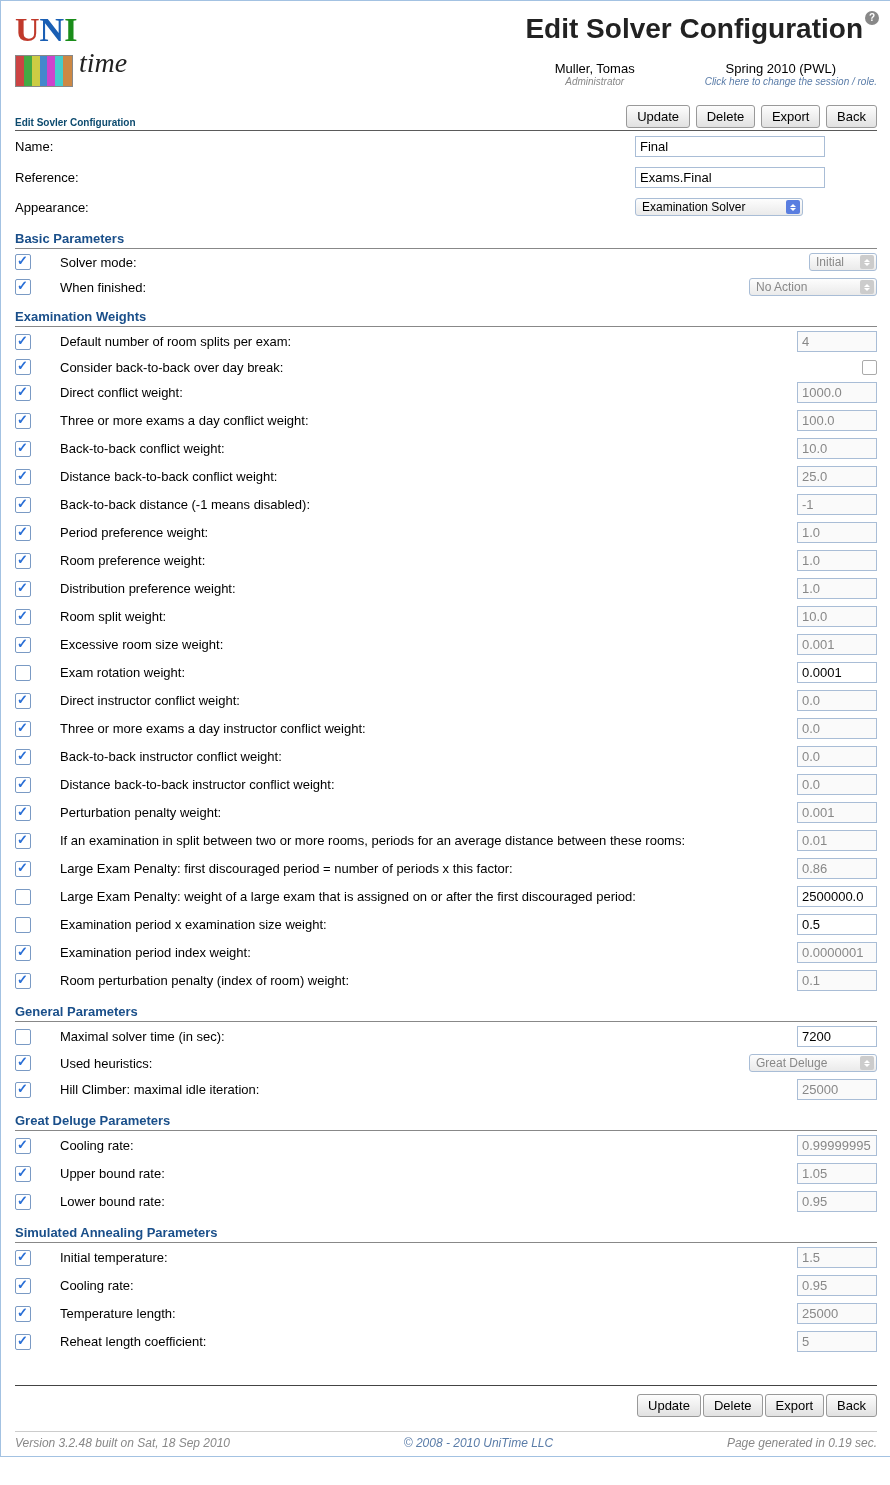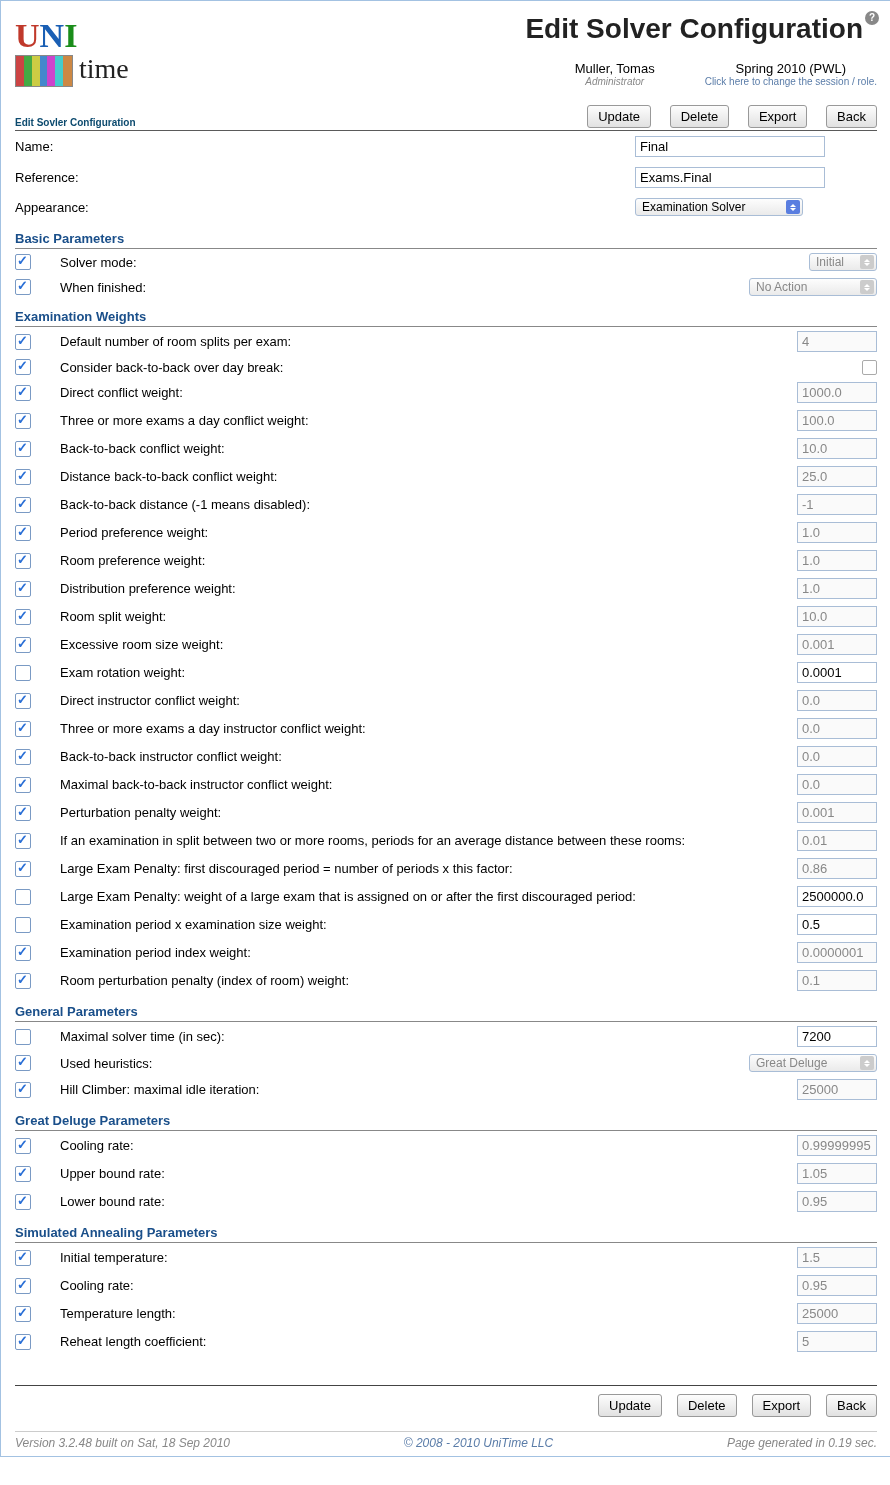--- a/index.html
+++ b/index.html
@@ -31,23 +31,24 @@
     font-size: 34px;
     font-weight: bold;
     line-height: 1;
   }
   .logo-u { color: #c0392b; }
   .logo-n { color: #1a5fb4; }
   .logo-i { color: #1a8d1a; }
   .logo-script {
     font-family: "Brush Script MT", cursive;
     font-size: 28px;
+    font-style: italic;
     color: #222;
     margin-left: 6px;
-    margin-bottom: 2px;
+    margin-bottom: 8px;
   }
   .logo-bars {
     width: 56px;
     height: 30px;
     border: 1px solid #888;
     margin-top: 2px;
     background: linear-gradient(90deg,
       #c44 0 14%, #4a4 14% 28%, #cc4 28% 42%, #48c 42% 56%,
       #c4c 56% 70%, #4cc 70% 84%, #c84 84% 100%);
     background-size: 100% 10px;
@@ -76,21 +77,21 @@
   }
   .user-row {
     display: flex;
     justify-content: flex-end;
     gap: 50px;
     margin-top: 16px;
     font-size: 13px;
   }
   .user-col { text-align: center; }
   .sub-role { font-size: 10px; color: #888; font-style: italic; }
-  .session-link { font-size: 10px; color: #5a7ca8; cursor: pointer; }
+  .session-link { font-size: 10px; color: #5a7ca8; font-style: italic; cursor: pointer; margin-left: 20px; }
   .section-header-row {
     display: flex;
     justify-content: space-between;
     align-items: flex-end;
     margin-top: 18px;
     border-bottom: 1px solid #5a5a5a;
     padding-bottom: 2px;
   }
   .section-header {
     font-size: 10px;
@@ -106,21 +107,21 @@
     padding-bottom: 2px;
   }
   .btn {
     font-family: Arial, sans-serif;
     font-size: 13px;
     padding: 3px 10px;
     background: linear-gradient(#fdfdfd, #e1e1e1);
     border: 1px solid #999;
     border-radius: 3px;
     cursor: pointer;
-    margin-left: 15px;
+    margin-left: 2px;
   }
   .btn-row { white-space: nowrap; }
   .form-label-top { font-size: 13px; }
   .top-form-row {
     display: flex;
     align-items: center;
     padding: 5px 0;
   }
   .top-form-row .form-label-top { flex: 0 0 620px; }
   input.text {
@@ -387,21 +388,21 @@
         <div class="param-label">Three or more exams a day instructor conflict weight:</div>
         <div class="param-ctrl"><input class="text small disabled" value="0.0" style=""></div>
       </div>
       <div class="param-row">
         <div class="param-check checked"></div>
         <div class="param-label">Back-to-back instructor conflict weight:</div>
         <div class="param-ctrl"><input class="text small disabled" value="0.0" style=""></div>
       </div>
       <div class="param-row">
         <div class="param-check checked"></div>
-        <div class="param-label">Maximal back-to-back instructor conflict weight:</div>
+        <div class="param-label">Distance back-to-back instructor conflict weight:</div>
         <div class="param-ctrl"><input class="text small disabled" value="0.0" style=""></div>
       </div>
       <div class="param-row">
         <div class="param-check checked"></div>
         <div class="param-label">Perturbation penalty weight:</div>
         <div class="param-ctrl"><input class="text small disabled" value="0.001" style=""></div>
       </div>
       <div class="param-row">
         <div class="param-check checked"></div>
         <div class="param-label">If an examination in split between two or more rooms, periods for an average distance between these rooms:</div>

